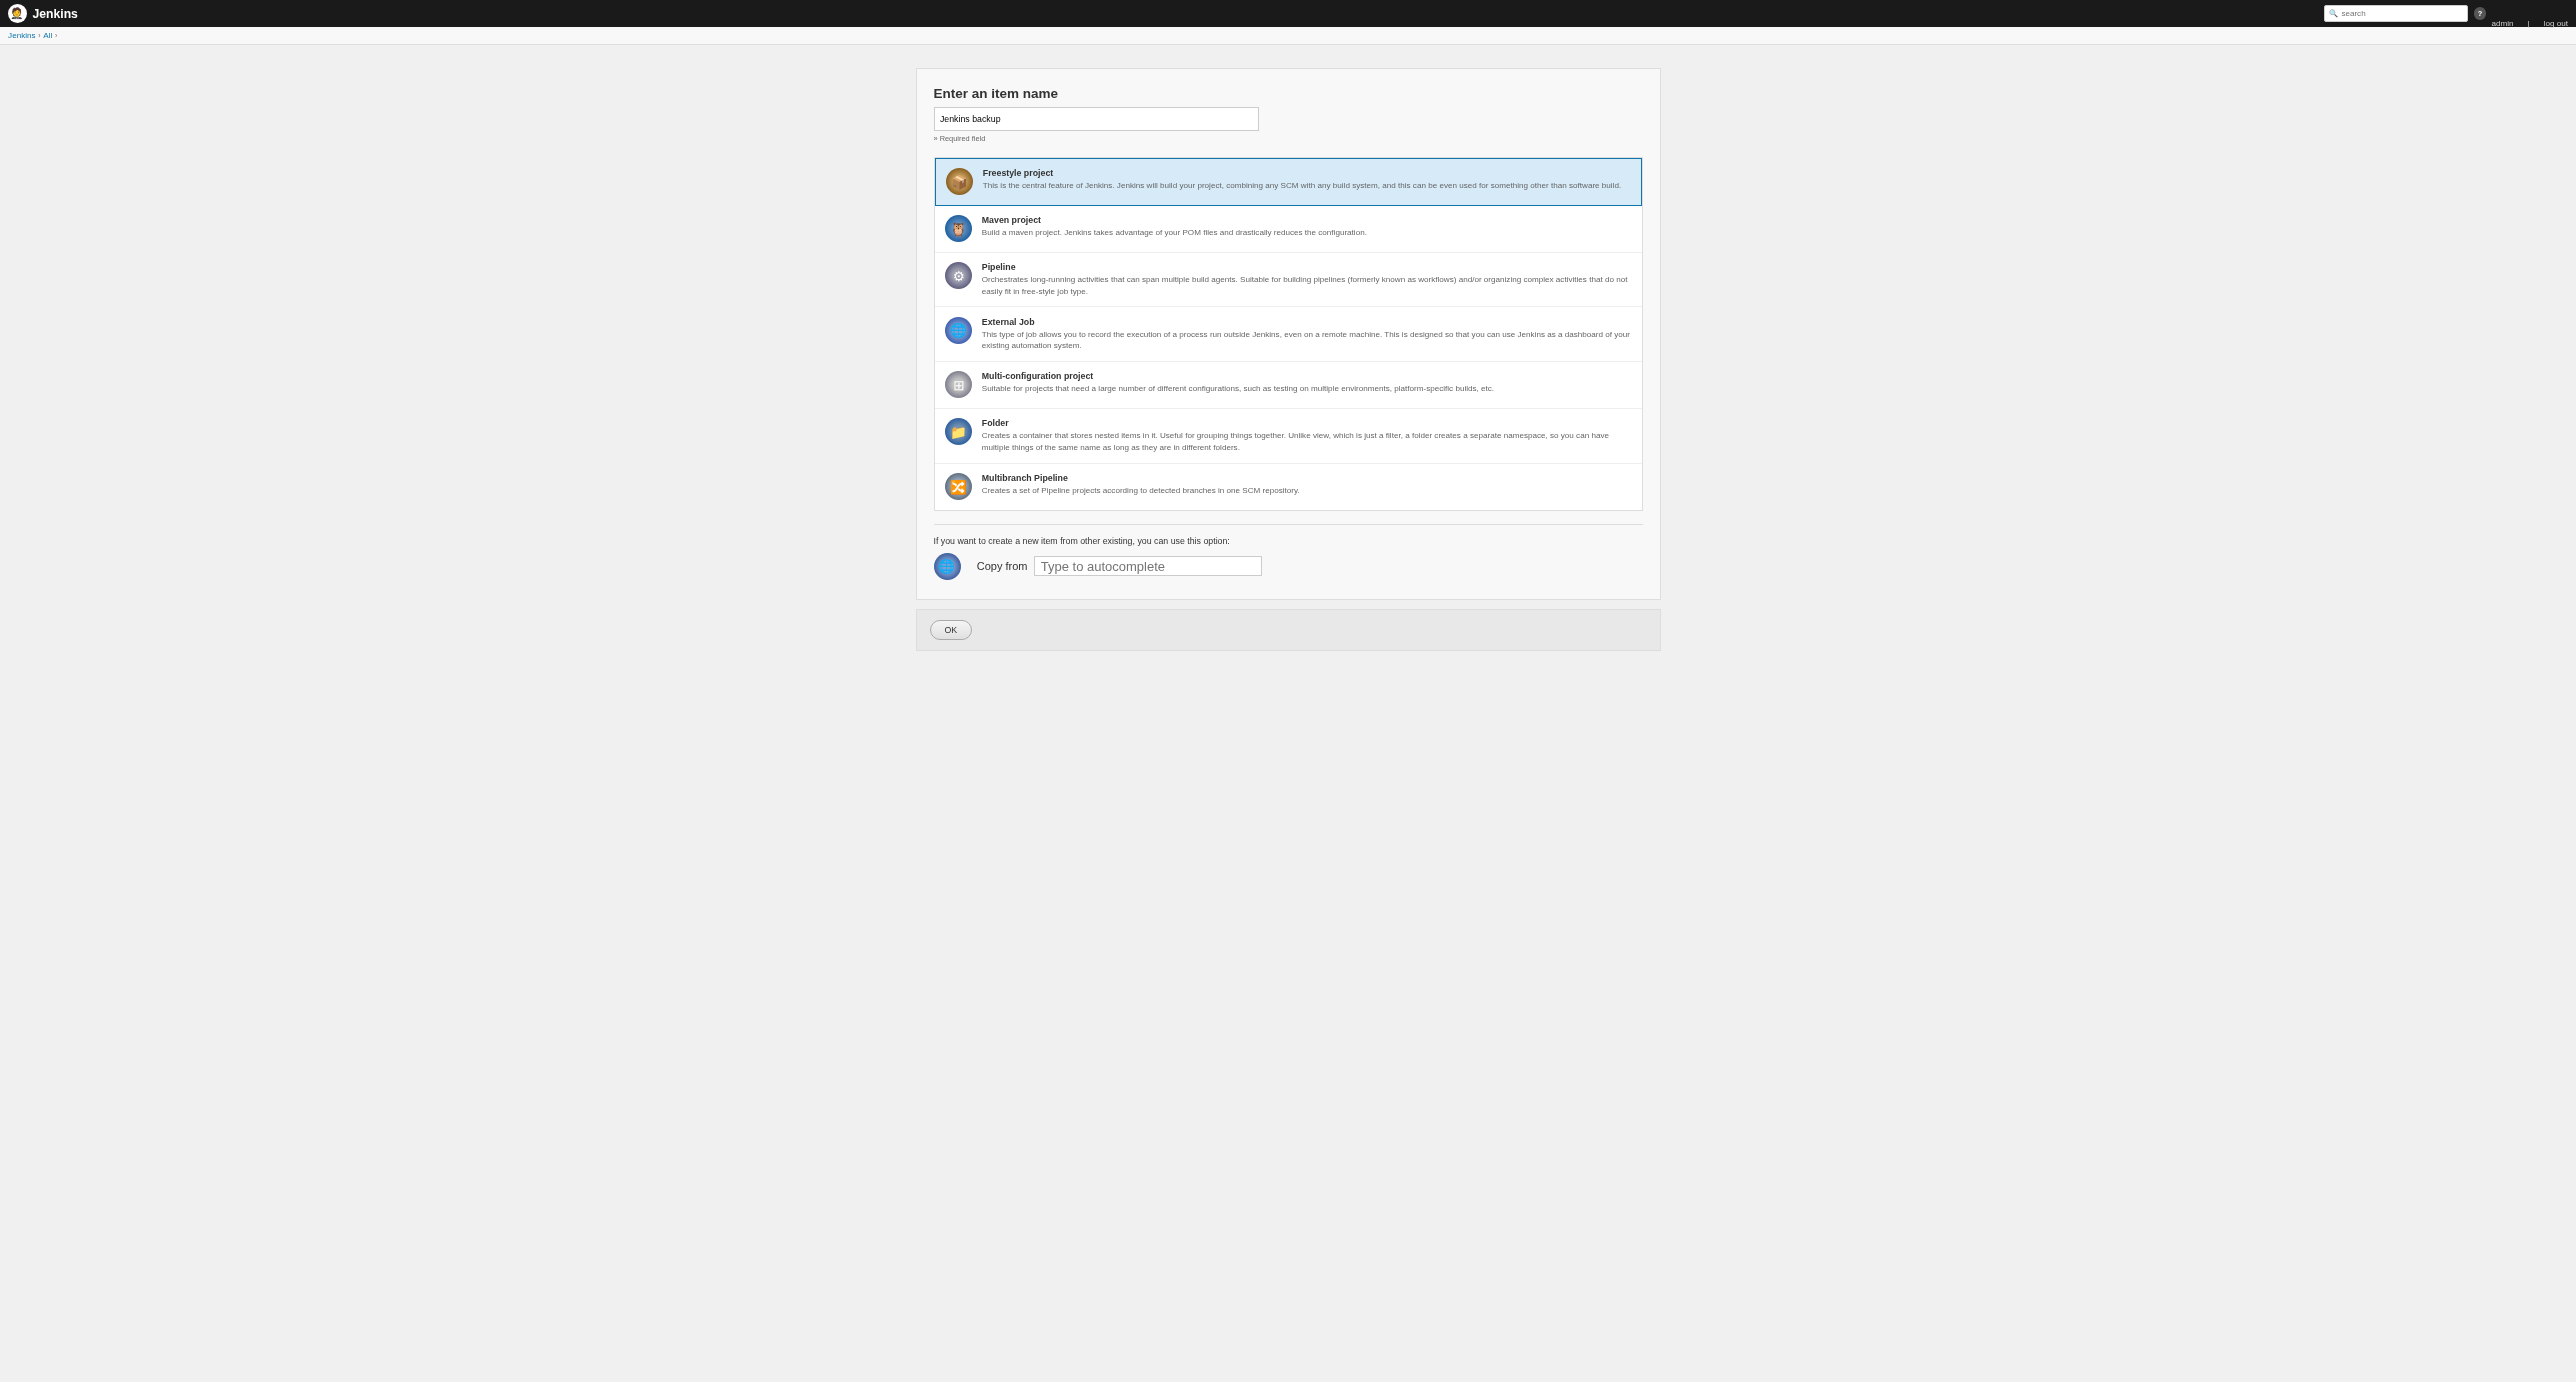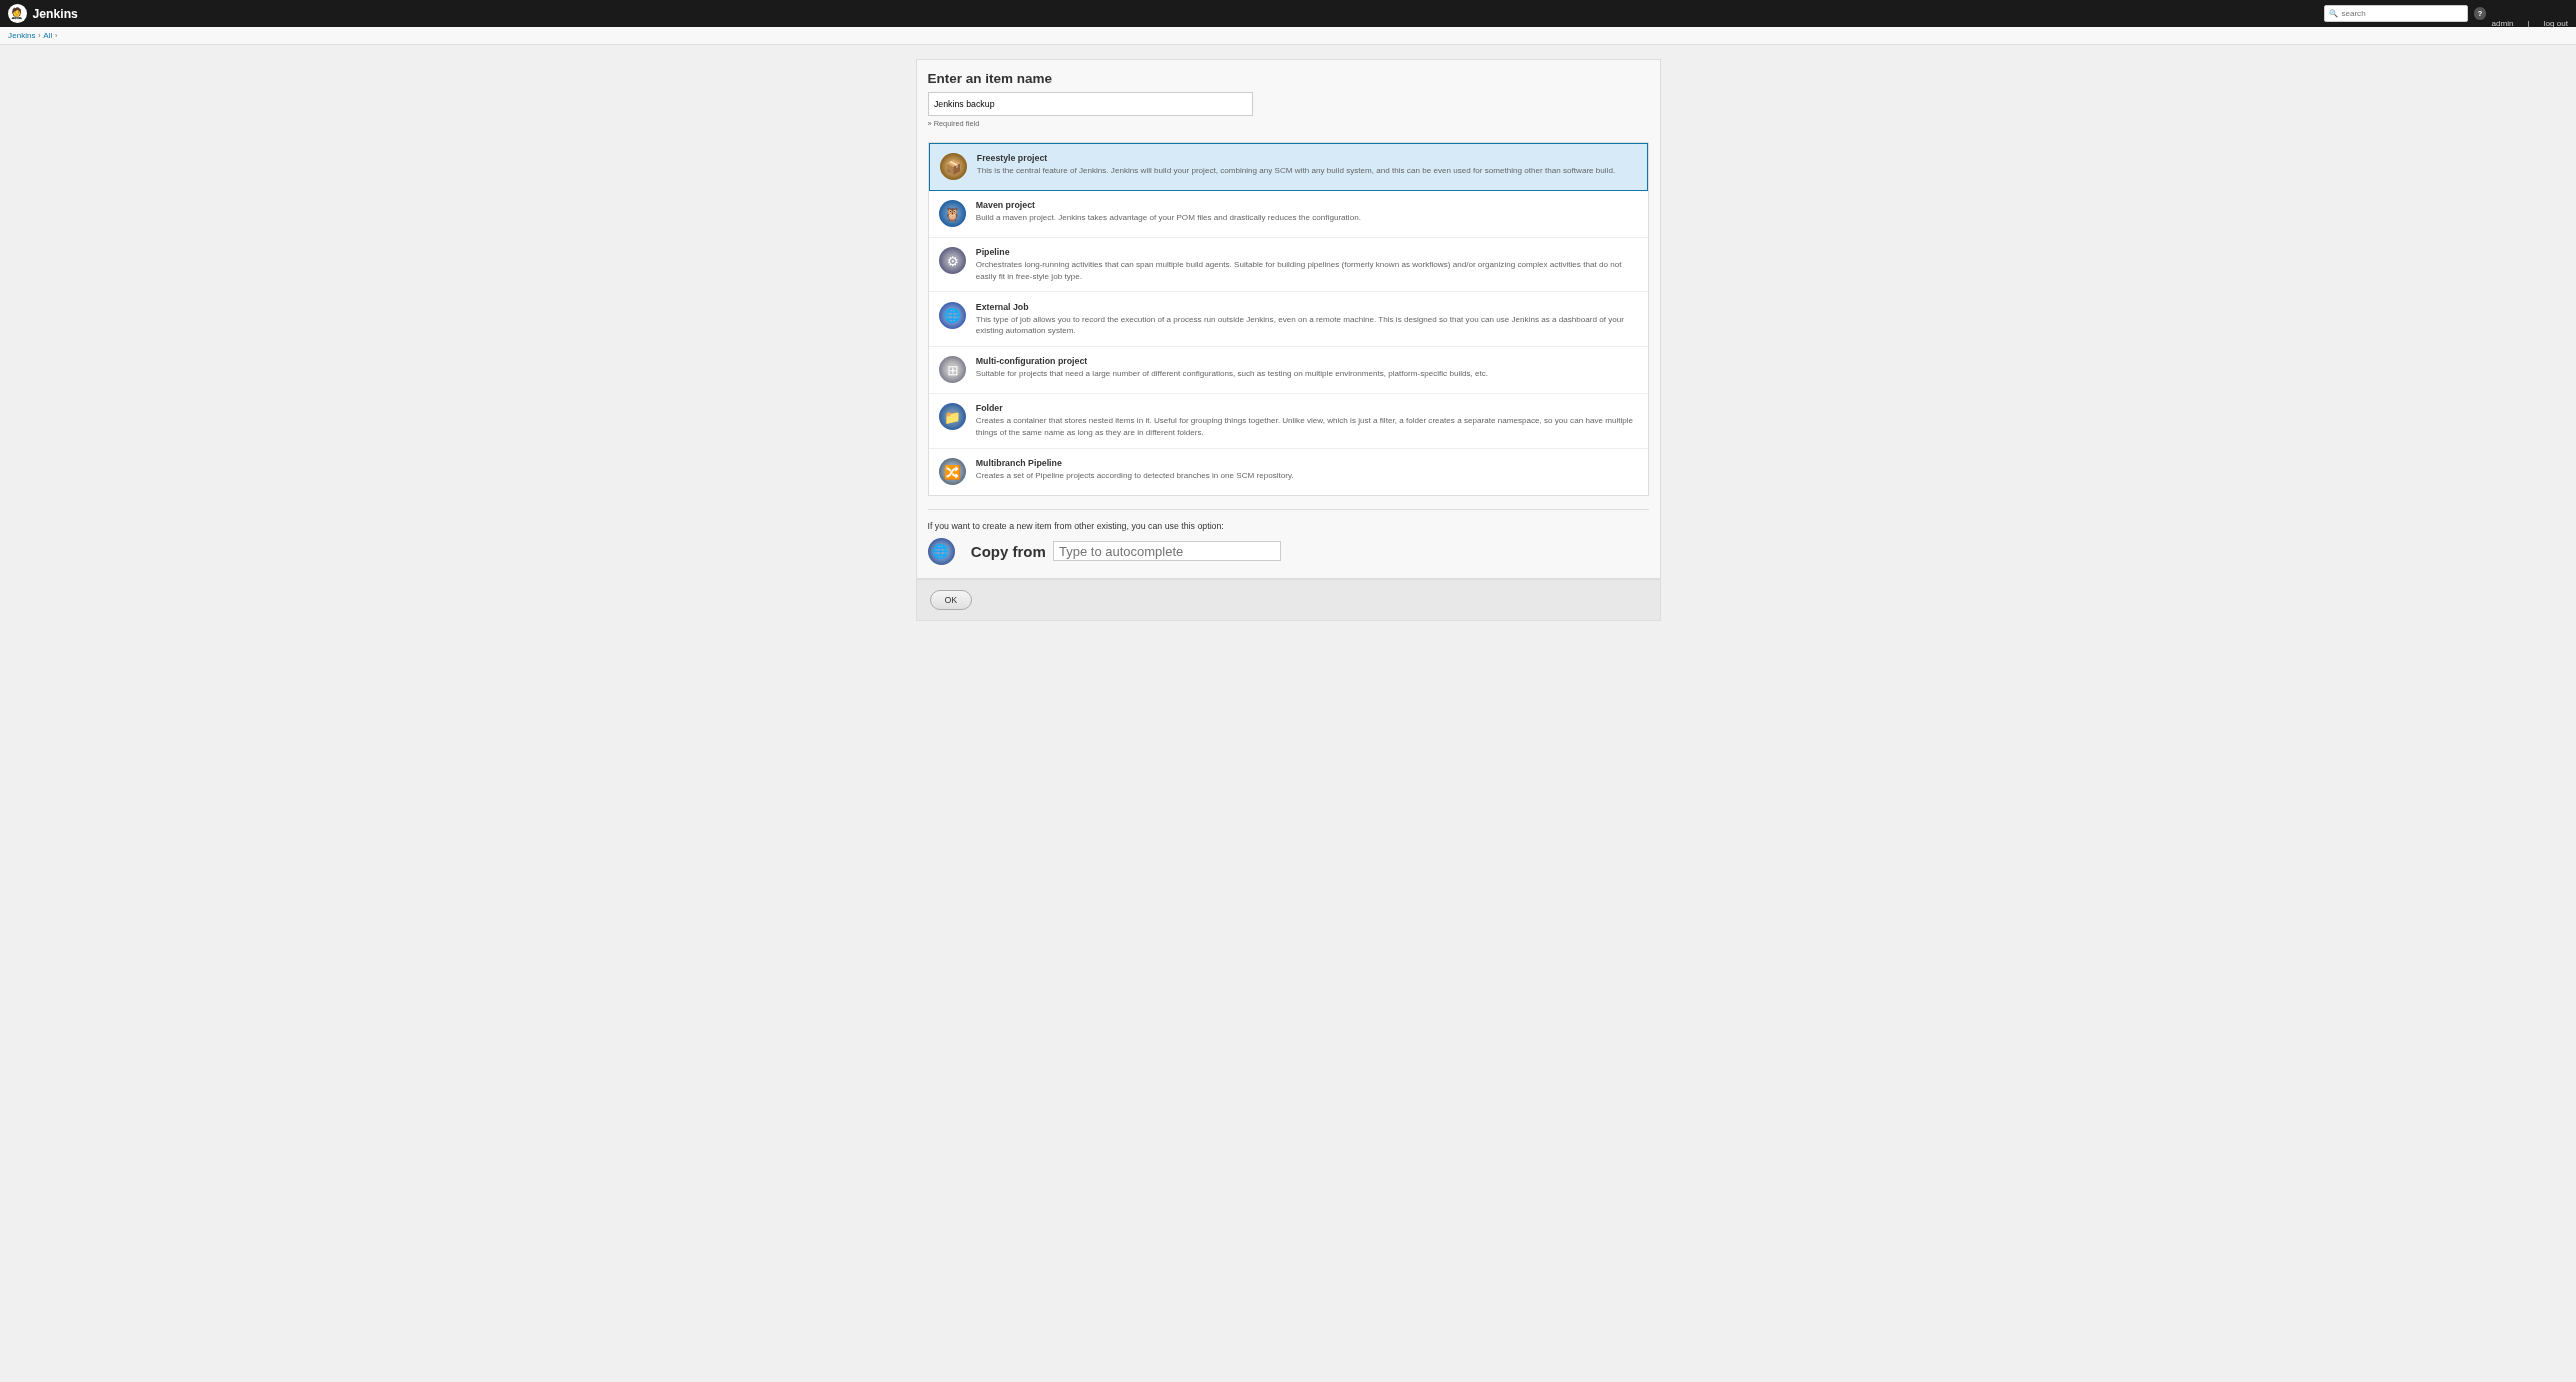--- a/index.html
+++ b/index.html
@@ -112,23 +112,23 @@
       font-size: 6.8px;
     }
 
     
     #main {
       padding: 13.5px 20.3px;
     }
     #form-container {
       background: #f8f8f8;
       border: 0.7px solid #ddd;
-      padding: 11px;
+      padding: 17px;
       max-width: 745px;
-      margin: 0 auto;
+      margin: 9px auto;
     }
 
     
     #item-name-section {
       margin-bottom: 13.5px;
     }
     #item-name-title {
       font-size: 13.5px;
       font-weight: bold;
       margin-bottom: 6.8px;
@@ -207,23 +207,22 @@
       font-size: 8.8px;
       color: #333;
       margin-bottom: 6.8px;
     }
     #copy-from-row {
       display: flex;
       align-items: center;
       gap: 6.8px;
     }
     #copy-from-label {
-      font-size: 15px;
-      color: #333;
-      font-weight: bold;
+      font-size: 11px;
+      color: #333;
     }
     #copy-from-input {
       width: 228px;
       height: 20.3px;
       border: 0.7px solid #ccc;
       padding: 2.7px 5.4px;
       font-size: 13px;
       outline: none;
       color: #999;
     }

